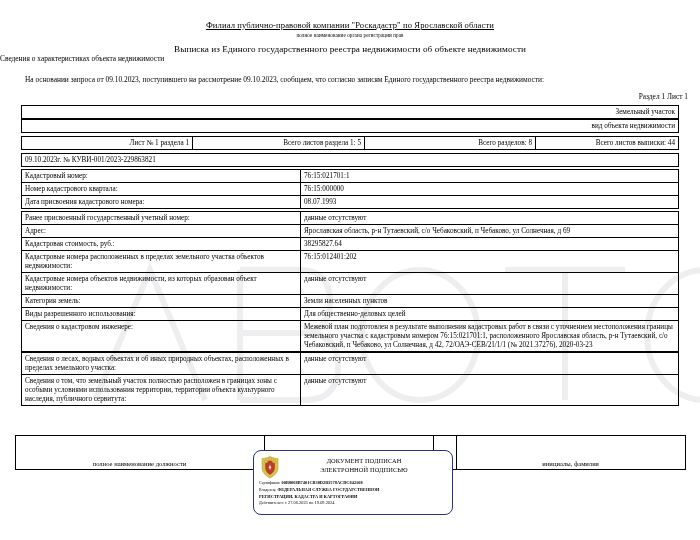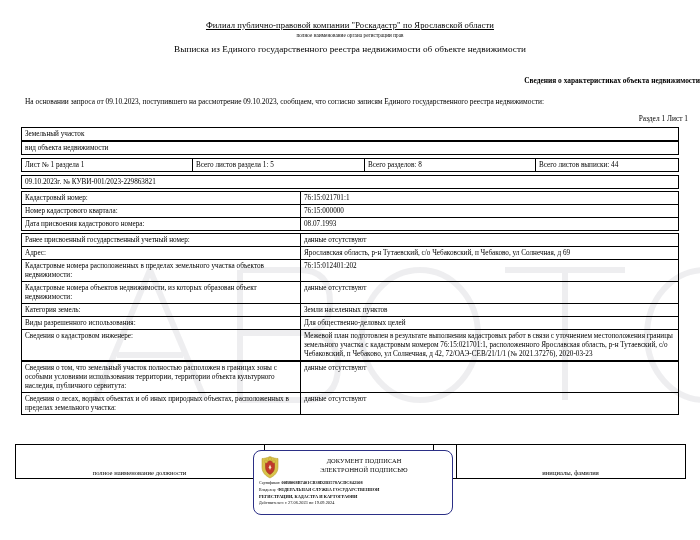--- a/index.html
+++ b/index.html
@@ -55,23 +55,21 @@
     margin-top: 2px;
     letter-spacing: 0.1px;
   }
   .doc-title {
     font-size: 9.2px;
     margin-top: 6px;
     letter-spacing: 0.05px;
   }
   .section-title {
     font-size: 7.4px;
-    margin-top: 22px;
-    text-align: right;
-    font-weight: bold;
+    text-align: left;
   }
   .basis-line {
     position: relative;
     z-index: 2;
     font-size: 7.4px;
     margin-top: 12px;
     padding-left: 25px;
     padding-right: 18px;
     white-space: nowrap;
   }
@@ -94,21 +92,21 @@
     table-layout: fixed;
   }
   .tbl td {
     border: 1px solid #000000;
     font-size: 7.2px;
     padding: 1.5px 3px;
     vertical-align: top;
     line-height: 1.25;
     background: transparent;
   }
-  .tbl td.center { text-align: left; }
+  .tbl td.center { text-align: right; }
   .gap { height: 3px; }
   .gap-sm { height: 2px; }
 
   .t-top { margin-top: 4px; }
 
   .col-label { width: 272px; }
 
   .multi { line-height: 1.3; }
 
   
@@ -268,20 +266,24 @@
     <tbody>
         <tr>
       <td class="col-label">Ранее присвоенный государственный учетный номер:</td>
       <td>данные отсутствуют</td>
     </tr>
     <tr>
       <td class="col-label">Адрес:</td>
       <td class="nowrap">Ярославская область, р-н Тутаевский, с/о Чебаковский, п Чебаково, ул Солнечная, д 69</td>
     </tr>
     <tr>
+      <td class="col-label">Кадастровая стоимость, руб.:</td>
+      <td>38295827.64</td>
+    </tr>
+    <tr>
       <td class="col-label multi">Кадастровые номера расположенных в пределах земельного участка объектов недвижимости:</td>
       <td>76:15:012401:202</td>
     </tr>
     <tr>
       <td class="col-label multi">Кадастровые номера объектов недвижимости, из которых образован объект недвижимости:</td>
       <td>данные отсутствуют</td>
     </tr>
     <tr>
       <td class="col-label">Категория земель:</td>
       <td>Земли населенных пунктов</td>
@@ -293,25 +295,25 @@
     <tr>
       <td class="col-label">Сведения о кадастровом инженере:</td>
       <td class="multi">Межевой план подготовлен в результате выполнения кадастровых работ в связи с уточнением местоположения границы земельного участка с кадастровым номером 76:15:021701:1, расположенного Ярославская область, р-н Тутаевский, с/о Чебаковский, п Чебаково, ул Солнечная, д 42, 72/ОАЭ-СЕВ/21/1/1 (№ 2021.37276), 2020-03-23</td>
     </tr>
   </tbody>
     </table>
 
   <table class="tbl">
     <tbody>
         <tr>
+      <td class="col-label multi">Сведения о лесах, водных объектах и об иных природных объектах, расположенных в пределах земельного участка:</td>
+      <td>данные отсутствуют</td>
+    </tr>
+    <tr>
       <td class="col-label multi">Сведения о том, что земельный участок полностью расположен в границах зоны с особыми условиями использования территории, территории объекта культурного наследия, публичного сервитута:</td>
-      <td>данные отсутствуют</td>
-    </tr>
-    <tr>
-      <td class="col-label multi">Сведения о лесах, водных объектах и об иных природных объектах, расположенных в пределах земельного участка:</td>
       <td>данные отсутствуют</td>
     </tr>
   </tbody>
     </table>
 
   <table class="sig-table">
     <tbody>
         <tr>
       <td class="sig-c1">полное наименование должности</td>
       <td class="sig-c2"></td>

